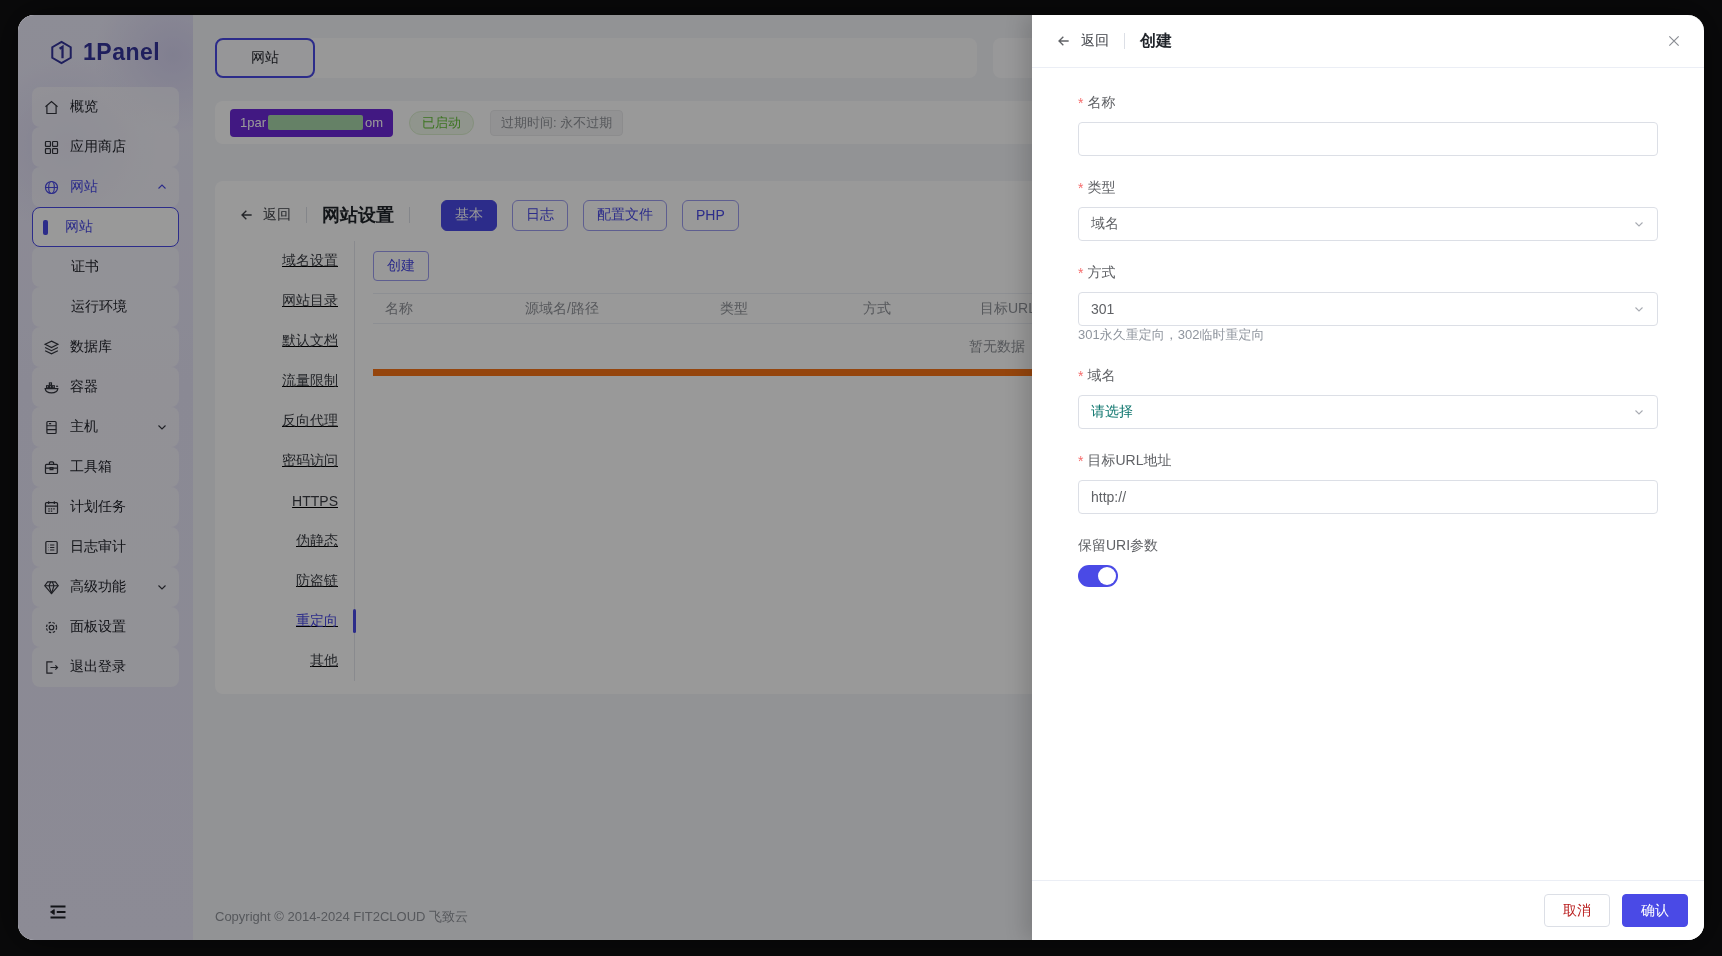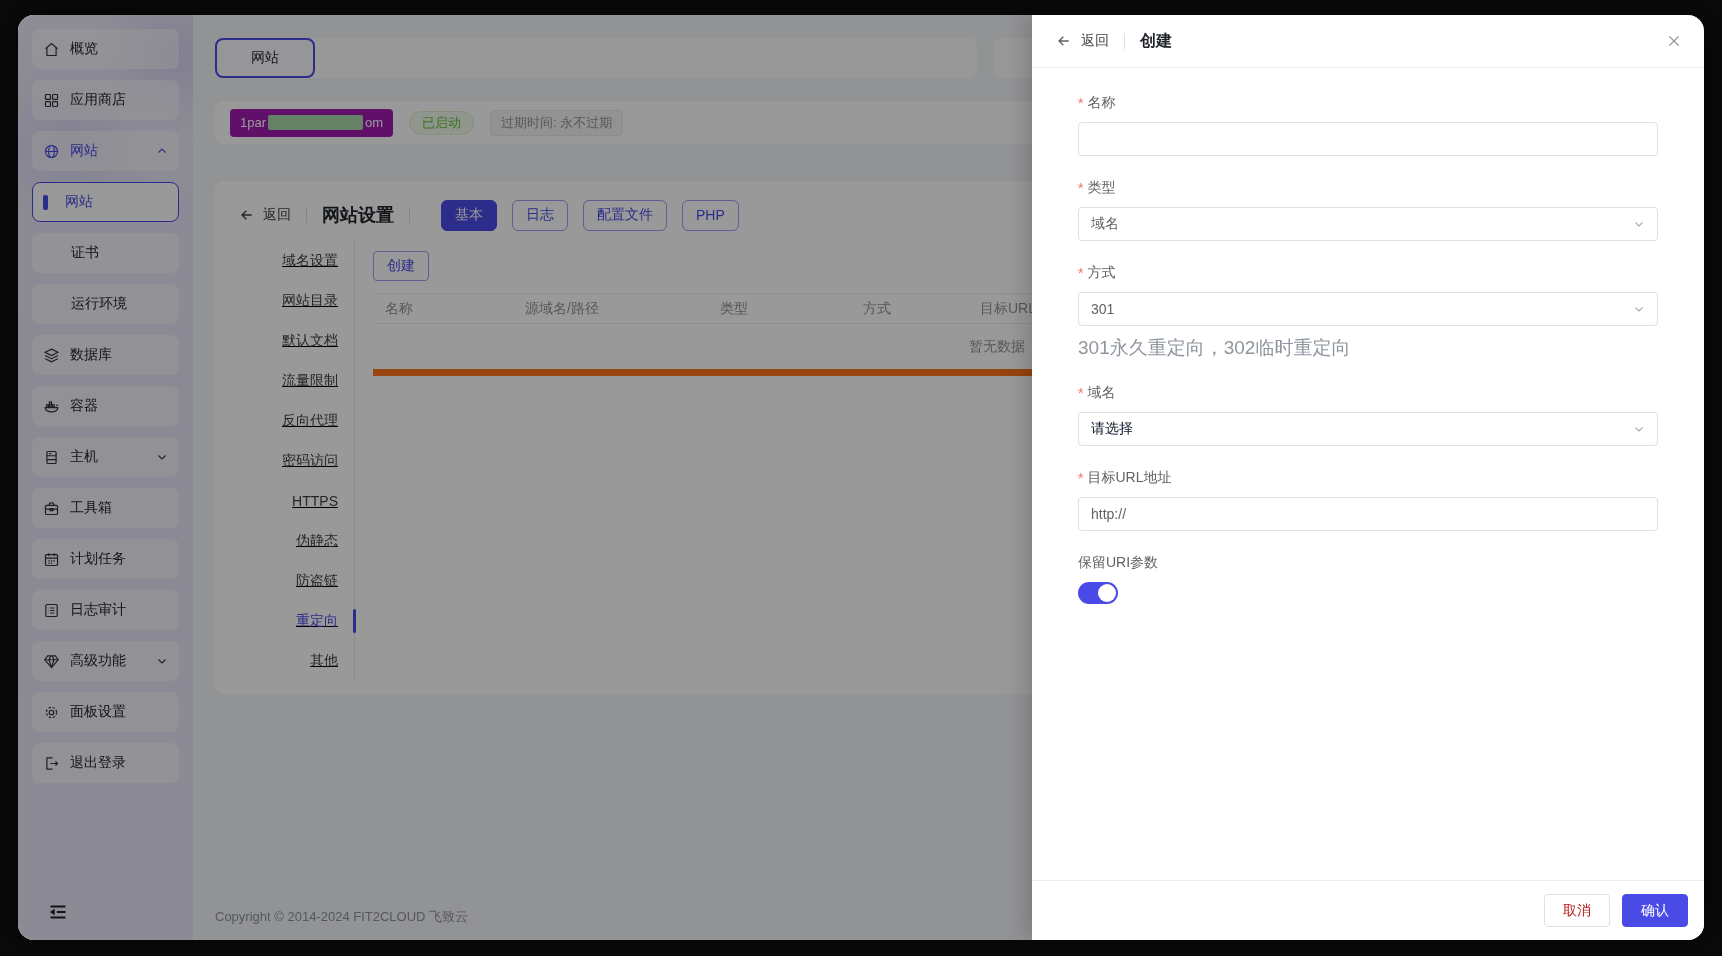--- a/index.html
+++ b/index.html
@@ -13,21 +13,21 @@
   
   #sidebar { position:absolute; left:0; top:0; width:175px; height:100%;
     background:linear-gradient(180deg,#ecebfa 0%,#e7e5f7 40%,#e9e8f8 100%); overflow:hidden; }
   #sidebar .blob1 { position:absolute; left:-40px; top:40px; width:180px; height:180px; border-radius:50%;
     background:radial-gradient(circle,#dcd9f3 0%,rgba(220,217,243,0) 70%); }
   #sidebar .blob2 { position:absolute; right:-60px; top:-40px; width:160px; height:160px; border-radius:50%;
     background:radial-gradient(circle,#d7d4f1 0%,rgba(215,212,241,0) 70%); }
   .logo { position:relative; display:flex; align-items:center; gap:8px; padding:16px 0 0 30px; height:58px; }
   .logo svg { color:#34349b; }
   .logo .logo-text { font-size:23px; font-weight:800; color:#34349b; letter-spacing:.5px; }
-  .nav { position:relative; display:flex; flex-direction:column; gap:11px; padding:14px 14px 0 14px; }
+  .nav { position:relative; display:flex; flex-direction:column; gap:0; padding:14px 14px 0 14px; }
   .nav-item { display:flex; align-items:center; gap:10px; height:40px; padding:0 11px;
     background:rgba(255,255,255,.5); border-radius:8px; font-size:14px; color:#22242b; cursor:pointer; }
   .nav-item svg { flex:0 0 auto; color:#33353d; }
   .nav-item .chev { margin-left:auto; color:#5b5d66; }
   .nav-item.active { color:#4a4ae6; }
   .nav-item.active svg, .nav-item.active .chev { color:#4a4ae6; }
   .nav-item.child { padding-left:39px; }
   .nav-item.child.selected { background:#ffffff; border:1.5px solid #4a4ae6; color:#4a4ae6; padding-left:10px; }
   .barglyph { width:5px; height:15px; border-radius:2px; background:#4a4ae6; margin-right:7px; }
   .collapse-btn { position:absolute; left:30px; bottom:18px; color:#1f2127; cursor:pointer; }
@@ -35,21 +35,21 @@
   
   #main { position:absolute; left:175px; top:0; right:0; bottom:0; background:#f4f5f9; }
   .tabbar-card { position:absolute; left:22px; top:23px; width:762px; height:40px; background:rgba(255,255,255,.85); border-radius:8px; }
   .route-tab { position:absolute; left:0; top:0; width:100px; height:40px; border:2px solid #4a4ae6; border-radius:8px;
     background:#fbfbfe; display:flex; align-items:center; justify-content:center; font-size:14px; color:#26282f; cursor:pointer; }
   .mini-card { position:absolute; left:800px; top:23px; width:120px; height:40px; background:rgba(255,255,255,.9); border-radius:8px; }
 
   .site-card { position:absolute; left:22px; top:86px; width:1430px; height:43px; background:#fff; border-radius:8px;
     display:flex; align-items:center; gap:16px; padding:0 15px; }
   .domain-badge { display:inline-flex; align-items:center; height:28px; padding:0 10px; border-radius:4px;
-    background:#a21caf; color:#fff; font-size:13px; cursor:pointer; }
+    background:#6d28d9; color:#fff; font-size:13px; cursor:pointer; }
   .redact { display:inline-block; width:95px; height:15px; margin:0 2px; background:#a9d8aa; border-radius:2px; }
   .status-pill { display:inline-flex; align-items:center; height:24px; padding:0 12px; border-radius:12px;
     background:#f0f9eb; border:1px solid #dcefcf; color:#67c23a; font-size:13px; }
   .expiry-badge { display:inline-flex; align-items:center; height:26px; padding:0 10px; border-radius:4px;
     background:#f4f4f5; border:1px solid #e9e9eb; color:#909399; font-size:13px; }
 
   .settings-card { position:absolute; left:22px; top:166px; width:1430px; height:513px; background:#fff; border-radius:8px; padding:0 24px; }
   .settings-head { display:flex; align-items:center; height:60px; padding-top:8px; }
   .back-link { display:flex; align-items:center; gap:8px; font-size:14px; color:#3c3f45; cursor:pointer; }
   .vdiv { width:1px; height:16px; background:#dcdfe6; margin:0 15px; }
@@ -90,43 +90,52 @@
   .drawer-close { position:absolute; right:22px; top:18px; color:#8b8e94; cursor:pointer; }
   .drawer-body { position:absolute; left:0; right:0; top:53px; bottom:60px; padding:26px 46px 0 46px; overflow:hidden; }
   .field { margin-bottom:23px; }
   .field-label { display:flex; align-items:center; gap:4px; font-size:14px; color:#606266; margin-bottom:10px; }
   .req { color:#f56c6c; font-size:14px; }
   .text-input { width:100%; height:34px; border:1px solid #dcdfe6; border-radius:4px; padding:0 12px;
     font-size:14px; color:#606266; background:#fff; outline:none; font-family:inherit; }
   .text-input::placeholder { color:#a8abb2; }
   .select { width:100%; height:34px; border:1px solid #dcdfe6; border-radius:4px; padding:0 12px;
     display:flex; align-items:center; font-size:14px; color:#606266; background:#fff; cursor:pointer; }
-  .select .placeholder { color:#0f172a; }
+  .select .placeholder { color:#0f766e; }
   .select .chev { margin-left:auto; color:#a8abb2; }
-  .hint { margin-top:9px; font-size:19px; color:#8f959e; }
+  .hint { font-size:13px; color:#8f959e; }
   .toggle { width:40px; height:22px; border-radius:11px; background:#4a4ae6; position:relative; cursor:pointer; margin-top:2px; }
   .toggle .knob { position:absolute; right:2px; top:2px; width:18px; height:18px; border-radius:50%; background:#fff; }
   .drawer-foot { position:absolute; left:0; right:0; bottom:0; height:60px; border-top:1px solid #ebeef5;
     display:flex; align-items:center; justify-content:flex-end; gap:12px; padding-right:16px; border-radius:0 0 16px 0; background:#fff; }
   .btn { height:33px; padding:0 18px; border-radius:4px; font-size:14px; display:flex; align-items:center; cursor:pointer; }
   .btn.plain { background:#fff; border:1px solid #dcdfe6; color:#b91c1c; }
   .btn.primary { background:#4a4ae6; border:1px solid #4a4ae6; color:#fff; }
 
   svg { display:block; }
 </style>
 </head>
 <body>
 
 <div id="stage">
   <div id="window">
 
     <div id="sidebar">
       <div class="blob1"></div>
       <div class="blob2"></div>
 
+      <div class="logo">
+        <span>
+          <svg width="27" height="27" viewBox="0 0 24 24" fill="none" stroke="currentColor" stroke-width="1.8">
+            <polygon points="12,2.6 20.2,7.3 20.2,16.7 12,21.4 3.8,16.7 3.8,7.3"></polygon>
+            <path d="M10.3 8.6l2.6-1.6v10" stroke-width="2"></path>
+          </svg>
+        </span>
+        <span class="logo-text">1Panel</span>
+      </div>
 
       <div class="nav">
 
         <div class="nav-item">
           <span>
             <svg width="17" height="17" viewBox="0 0 24 24" fill="none" stroke="currentColor" stroke-width="1.7">
               <path d="M3.5 11L12 3.5 20.5 11"></path>
                 <path d="M5.5 9.5V20.5h13V9.5"></path>
             </svg>
           </span>

